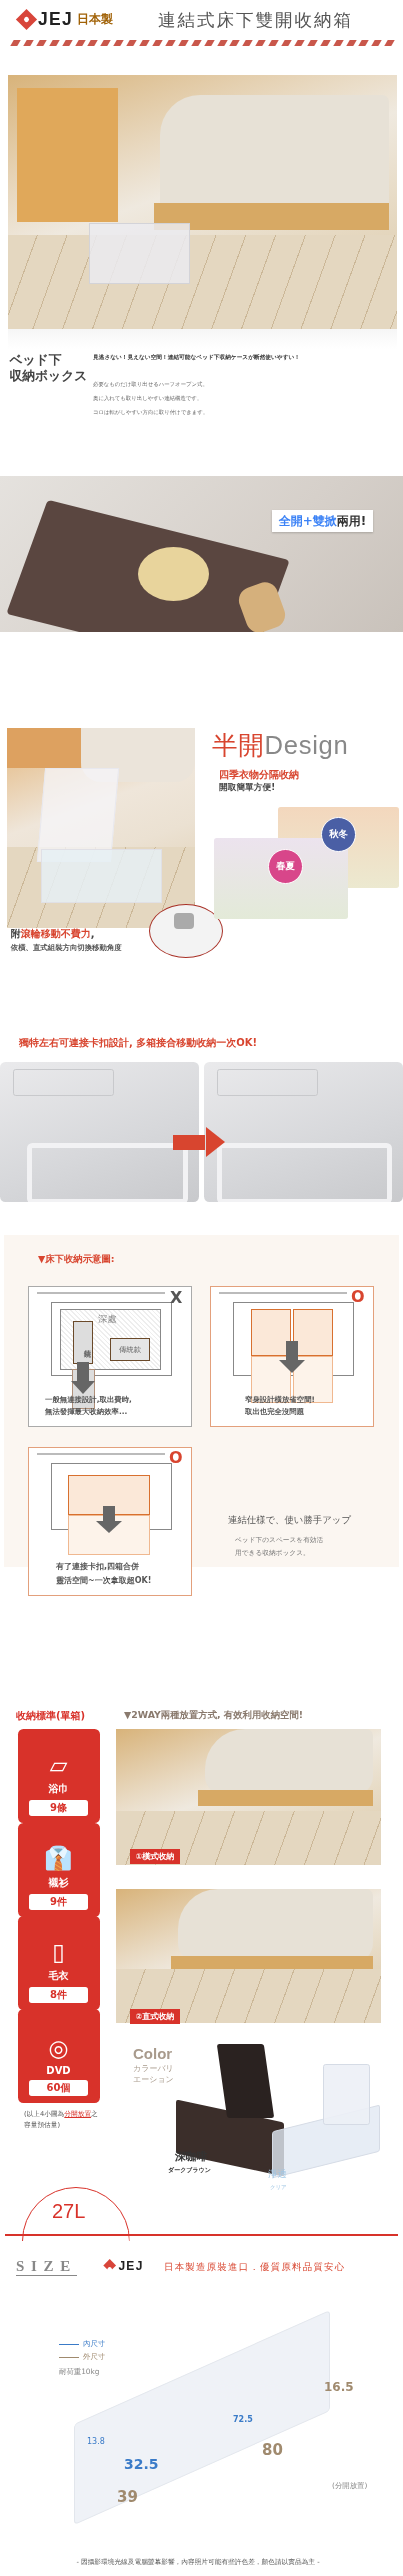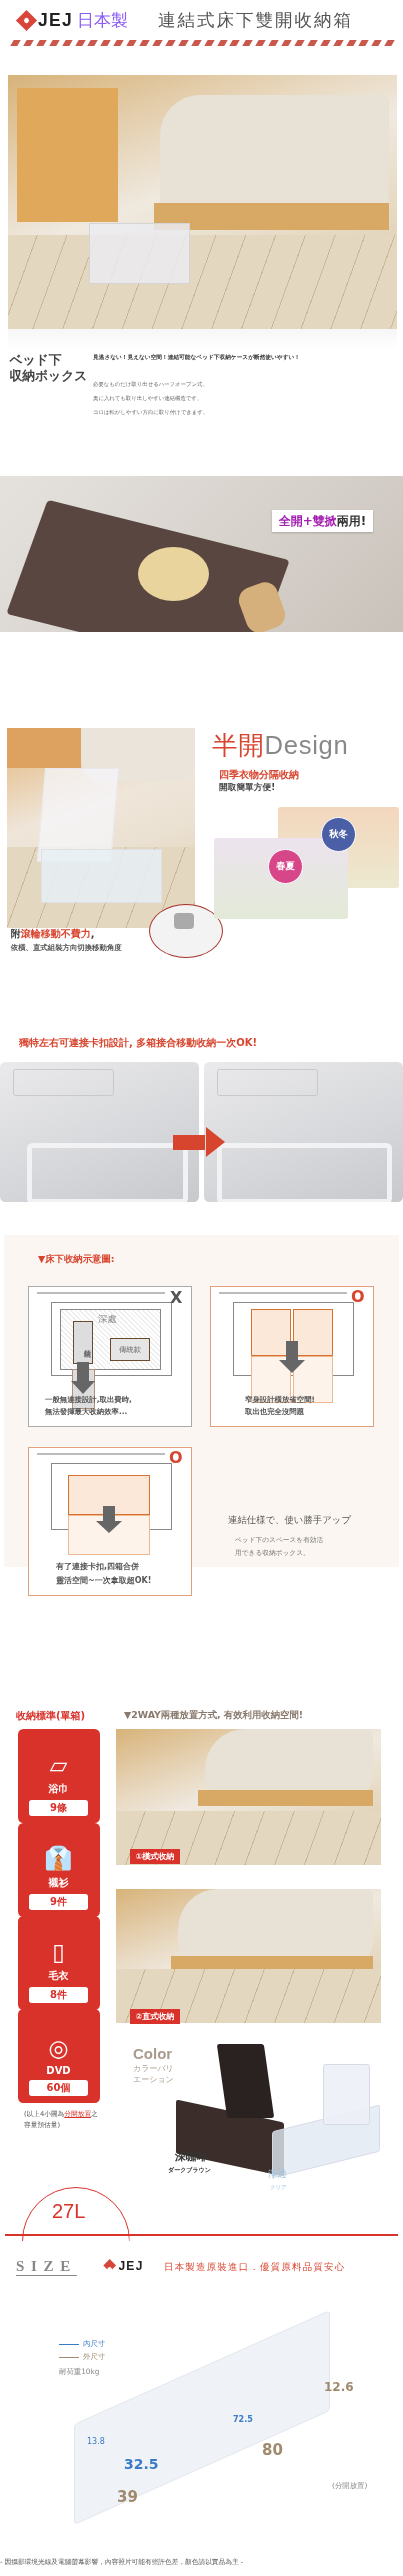--- a/index.html
+++ b/index.html
@@ -4,36 +4,36 @@
 <style>
 *{box-sizing:border-box;margin:0;padding:0}
 body{width:403px;height:2576px;background:#fff;font-family:"DejaVu Sans","Liberation Sans",sans-serif;color:#555;position:relative;overflow:hidden}
 .abs{position:absolute}
 .photo{position:absolute;overflow:hidden}
 
 .logo{display:flex;align-items:center;gap:4px}
 .logo-diamond{width:15px;height:15px;background:#d8453a;transform:rotate(45deg);position:relative}
 .logo-diamond::after{content:"";position:absolute;left:4.7px;top:4.7px;width:5.4px;height:5.4px;background:#fff;border-radius:50%}
 .logo-text{font-family:"Liberation Sans",sans-serif;font-weight:bold;font-size:17.5px;color:#222;letter-spacing:1.3px}
-.logo-jp{font-weight:normal;font-size:17px;color:#8b5cf6}
+.logo-jp{font-weight:bold;font-size:12px;color:#a16207}
 .title{font-size:17.5px;color:#555;letter-spacing:2px}
 .diamonds{display:flex;gap:6px;justify-content:space-between}
 .diamonds span{width:7.4px;height:6px;background:#c0392b;transform:skewX(-30deg);opacity:.85}
 
 .bedroom{background:linear-gradient(160deg,#d8b37a 0%,#e8d8bf 30%,#efe9df 45%,#e6d9c2 70%,#d9c6a5 100%)}
 .bedroom .bed{position:absolute;right:8px;top:20px;width:229px;height:128px;background:#e7e1d6;border-radius:40px 6.7px 20px 20px}
 .bedroom .frame{position:absolute;right:8px;top:128px;width:235px;height:27px;background:#d7a964}
 .bedroom .box1{position:absolute;left:81px;top:148px;width:101px;height:61px;background:rgba(235,235,240,.85);border:1.3px solid #d3d3d8}
 .bedroom .table{position:absolute;left:9.4px;top:13.4px;width:101px;height:134px;background:#e0a85a}
 .floor{position:absolute;left:0;right:0;bottom:0;height:94px;background:repeating-linear-gradient(110deg,#e4d7c0 0 27px,#cbb797 27px 28px)}
 .brownbox{background:linear-gradient(135deg,#e5e2de,#d6d0ca 60%,#c9c2bb)}
 .brownbox .bx{position:absolute;left:27px;top:54px;width:242px;height:114px;background:#5a4640;transform:skew(-20deg,14deg);border-radius:4px}
 .brownbox .hat{position:absolute;left:138px;top:71px;width:71px;height:54px;background:#e8d49c;border-radius:50%}
 .callout{position:absolute;background:#fff;padding:2.7px 6.7px;font-weight:bold;font-size:12px;color:#333;box-shadow:0 0.7px 2px rgba(0,0,0,.2)}
-.callout .red{color:#a21caf}
+.callout .red{color:#3b82f6}
 .halfopen-photo{background:linear-gradient(160deg,#e3b57a 0%,#efe6da 40%,#ebe1d2 60%,#dcc9a8 100%)}
 .halfopen-photo .lid{position:absolute;left:34px;top:40px;width:74px;height:94px;background:rgba(245,245,250,.75);border:1.3px solid #e8e8ee;transform:skewX(-5deg)}
 .colorbox{position:absolute;border-radius:2.7px}
 .badge{position:absolute;width:35px;height:35px;border-radius:50%;color:#fff;font-weight:bold;font-size:9.4px;display:flex;align-items:center;justify-content:center;border:1.3px solid #fff}
 .connect-photo{background:linear-gradient(160deg,#eaeaec,#d6d7da 60%,#c8c9cc);border-radius:5.4px}
 
 .diag-bg{background:#fbf6f1}
 .diag-card{position:absolute;background:#fff;border:0.7px solid #aaa}
 .diag-card.ok{border-color:#e3a07c}
 .diag-text{font-size:7.4px;color:#555;line-height:10.8px;font-weight:bold}
@@ -269,22 +269,22 @@
 </div>
 <div class="abs" style="left:164px;top:2261px;font-size:9.4px;color:#d8452f;letter-spacing:1.3px">日本製造原裝進口．優質原料品質安心</div>
 
 <div class="abs" style="left:59px;top:2344px;width:20px;height:1.3px;background:#3a7bc8"></div>
 <div class="abs" style="left:83px;top:2339px;font-size:7.4px;color:#3a7bc8">內尺寸</div>
 <div class="abs" style="left:59px;top:2357px;width:20px;height:1.3px;background:#a08a6e"></div>
 <div class="abs" style="left:83px;top:2352px;font-size:7.4px;color:#a08a6e">外尺寸</div>
 <div class="abs" style="left:59px;top:2367px;font-size:7.4px;color:#888">耐荷重10kg</div>
 
 <div class="abs" style="left:74px;top:2327px;width:256px;height:101px;background:rgba(236,240,246,.85);border:1.3px solid #e2e6ec;transform:skewY(-24deg) translateY(40px);border-radius:4px"></div>
-<div class="abs" style="left:324px;top:2380px;font-size:12px;font-weight:bold;color:#a08a6e">12.6</div>
+<div class="abs" style="left:324px;top:2380px;font-size:12px;font-weight:bold;color:#a08a6e">16.5</div>
 <div class="abs" style="left:262px;top:2441px;font-size:15px;font-weight:bold;color:#a08a6e">80</div>
 <div class="abs" style="left:117px;top:2488px;font-size:15px;font-weight:bold;color:#a08a6e">39</div>
 <div class="abs" style="left:87px;top:2437px;font-size:8px;font-weight:normal;color:#3a7bc8">13.8</div>
 <div class="abs" style="left:124px;top:2456px;font-size:14px;font-weight:bold;color:#3a7bc8">32.5</div>
 <div class="abs" style="left:233px;top:2415px;font-size:8px;font-weight:bold;color:#3a7bc8">72.5</div>
 <div class="abs" style="left:332px;top:2481px;font-size:7.4px;color:#888">(分開放置)</div>
 
-<div class="abs" style="left:0;top:2558px;width:396px;font-size:6.7px;color:#555">- 因攝影環境光線及電腦螢幕影響，內容照片可能有些許色差，顏色請以實品為主 -</div>
+<div class="abs" style="left:0;top:2558px;width:396px;text-align:center;font-size:6.7px;color:#555">- 因攝影環境光線及電腦螢幕影響，內容照片可能有些許色差，顏色請以實品為主 -</div>
 
 
 </body></html>

